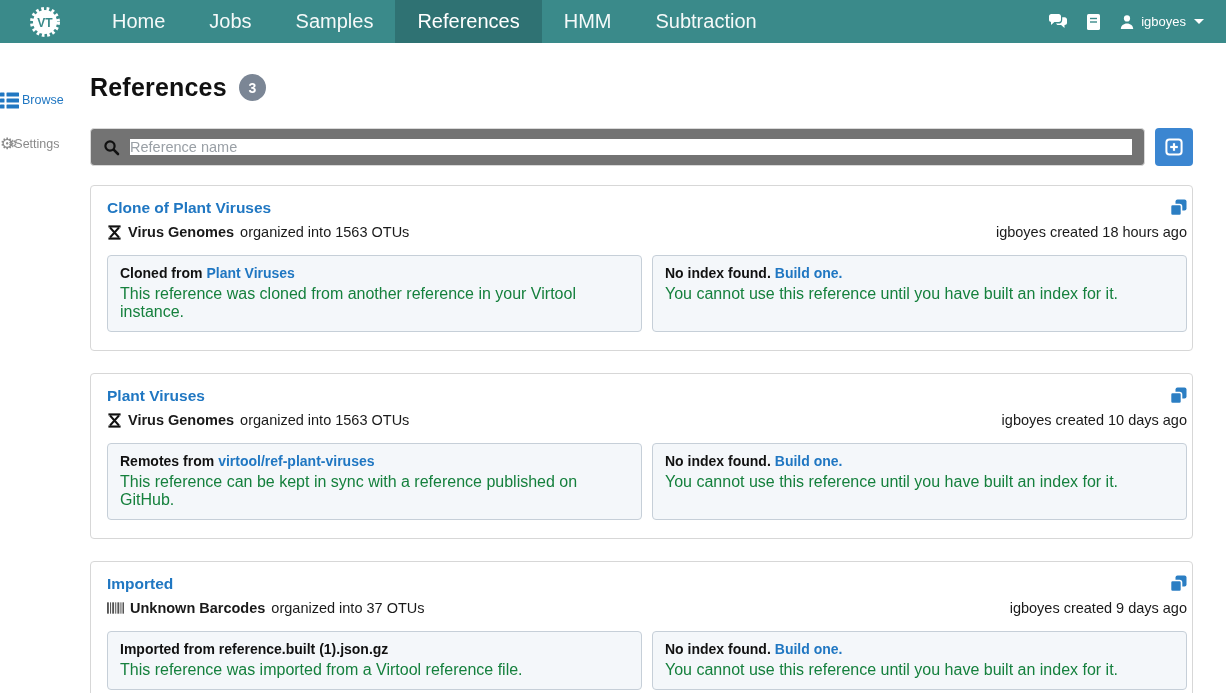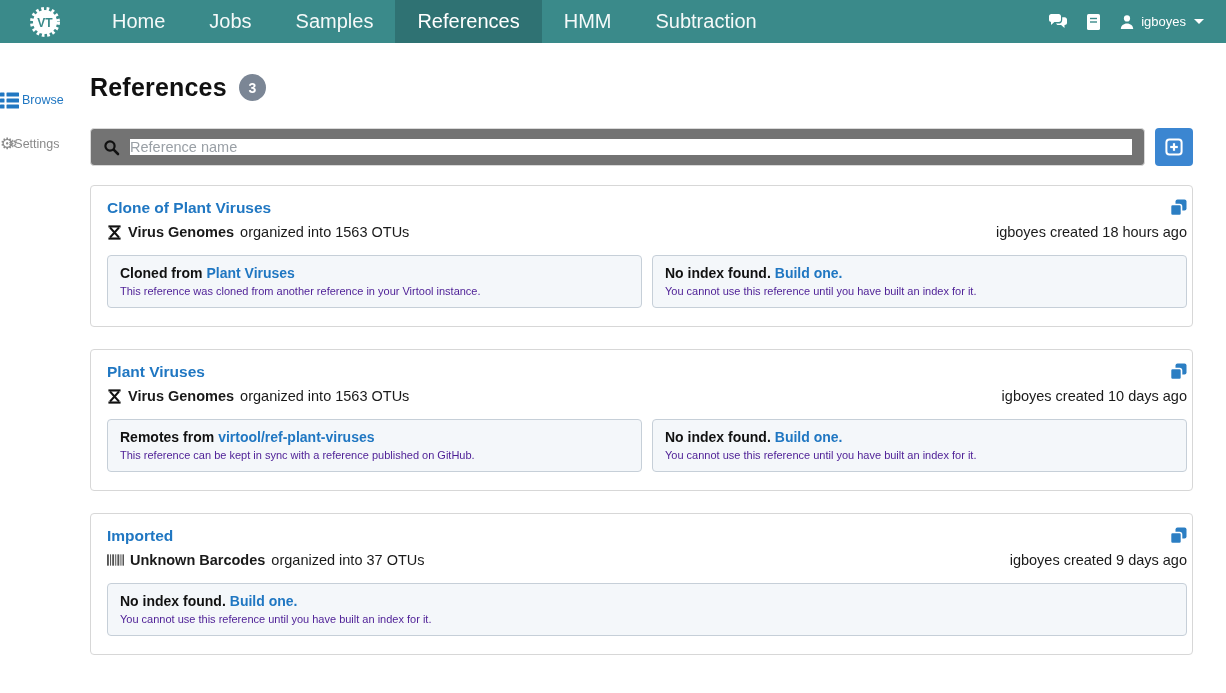--- a/index.html
+++ b/index.html
@@ -78,21 +78,21 @@
   .type-icon.genome-icon svg.i-genome { display:inline; }
   .type-icon.barcode-icon svg.i-barcode { display:inline; }
   .panels { display:flex; gap:10px; margin-top:15px; }
   .panel {
     flex:1; background:#f4f7fa; border:1px solid #c6cfd8; border-radius:4px;
     padding:9px 12px 10px 12px;
   }
   .panel-title { font-size:14px; font-weight:bold; color:#111; }
   .panel-link { color:#2077c2; text-decoration:none; cursor:pointer; margin-left:4px; font-weight:bold; }
   .panel-link:empty { display:none; }
-  .panel-desc { font-size:11px; color:#4c1d95; margin-top:4px; }
+  .panel-desc { font-size:16px; color:#15803d; margin-top:4px; }
 </style>
 </head>
 <body>
 
 <header class="navbar">
   <div class="brand">
     <svg width="32" height="32" viewBox="0 0 32 32">
       <circle cx="16" cy="16" r="13" fill="none" stroke="#fff" stroke-width="4" stroke-dasharray="2.6 2.6"></circle>
       <circle cx="16" cy="16" r="12" fill="#fff"></circle>
       <text x="16" y="20.5" text-anchor="middle" font-size="12" font-weight="bold" fill="#3a8a8a" font-family="Liberation Sans, sans-serif">VT</text>
@@ -293,20 +293,26 @@
               </svg>
           </span>
           <span class="dt">Unknown Barcodes</span>
           <span class="org">organized into 37 OTUs</span>
         </div>
         <div class="card-meta">igboyes created 9 days ago</div>
       </div>
       <div class="panels">
         <div class="panel">
           <div class="panel-title">
+            <span>Imported from reference.built (1).json.gz</span>
+          </div>
+          <div class="panel-desc">This reference was imported from a Virtool reference file.</div>
+        </div>
+        <div class="panel">
+          <div class="panel-title">
             <span>No index found.</span><a class="panel-link">Build one.</a>
           </div>
           <div class="panel-desc">You cannot use this reference until you have built an index for it.</div>
         </div>
       </div>
     </section>
   </main>
 </div>
 
 </body></html>

